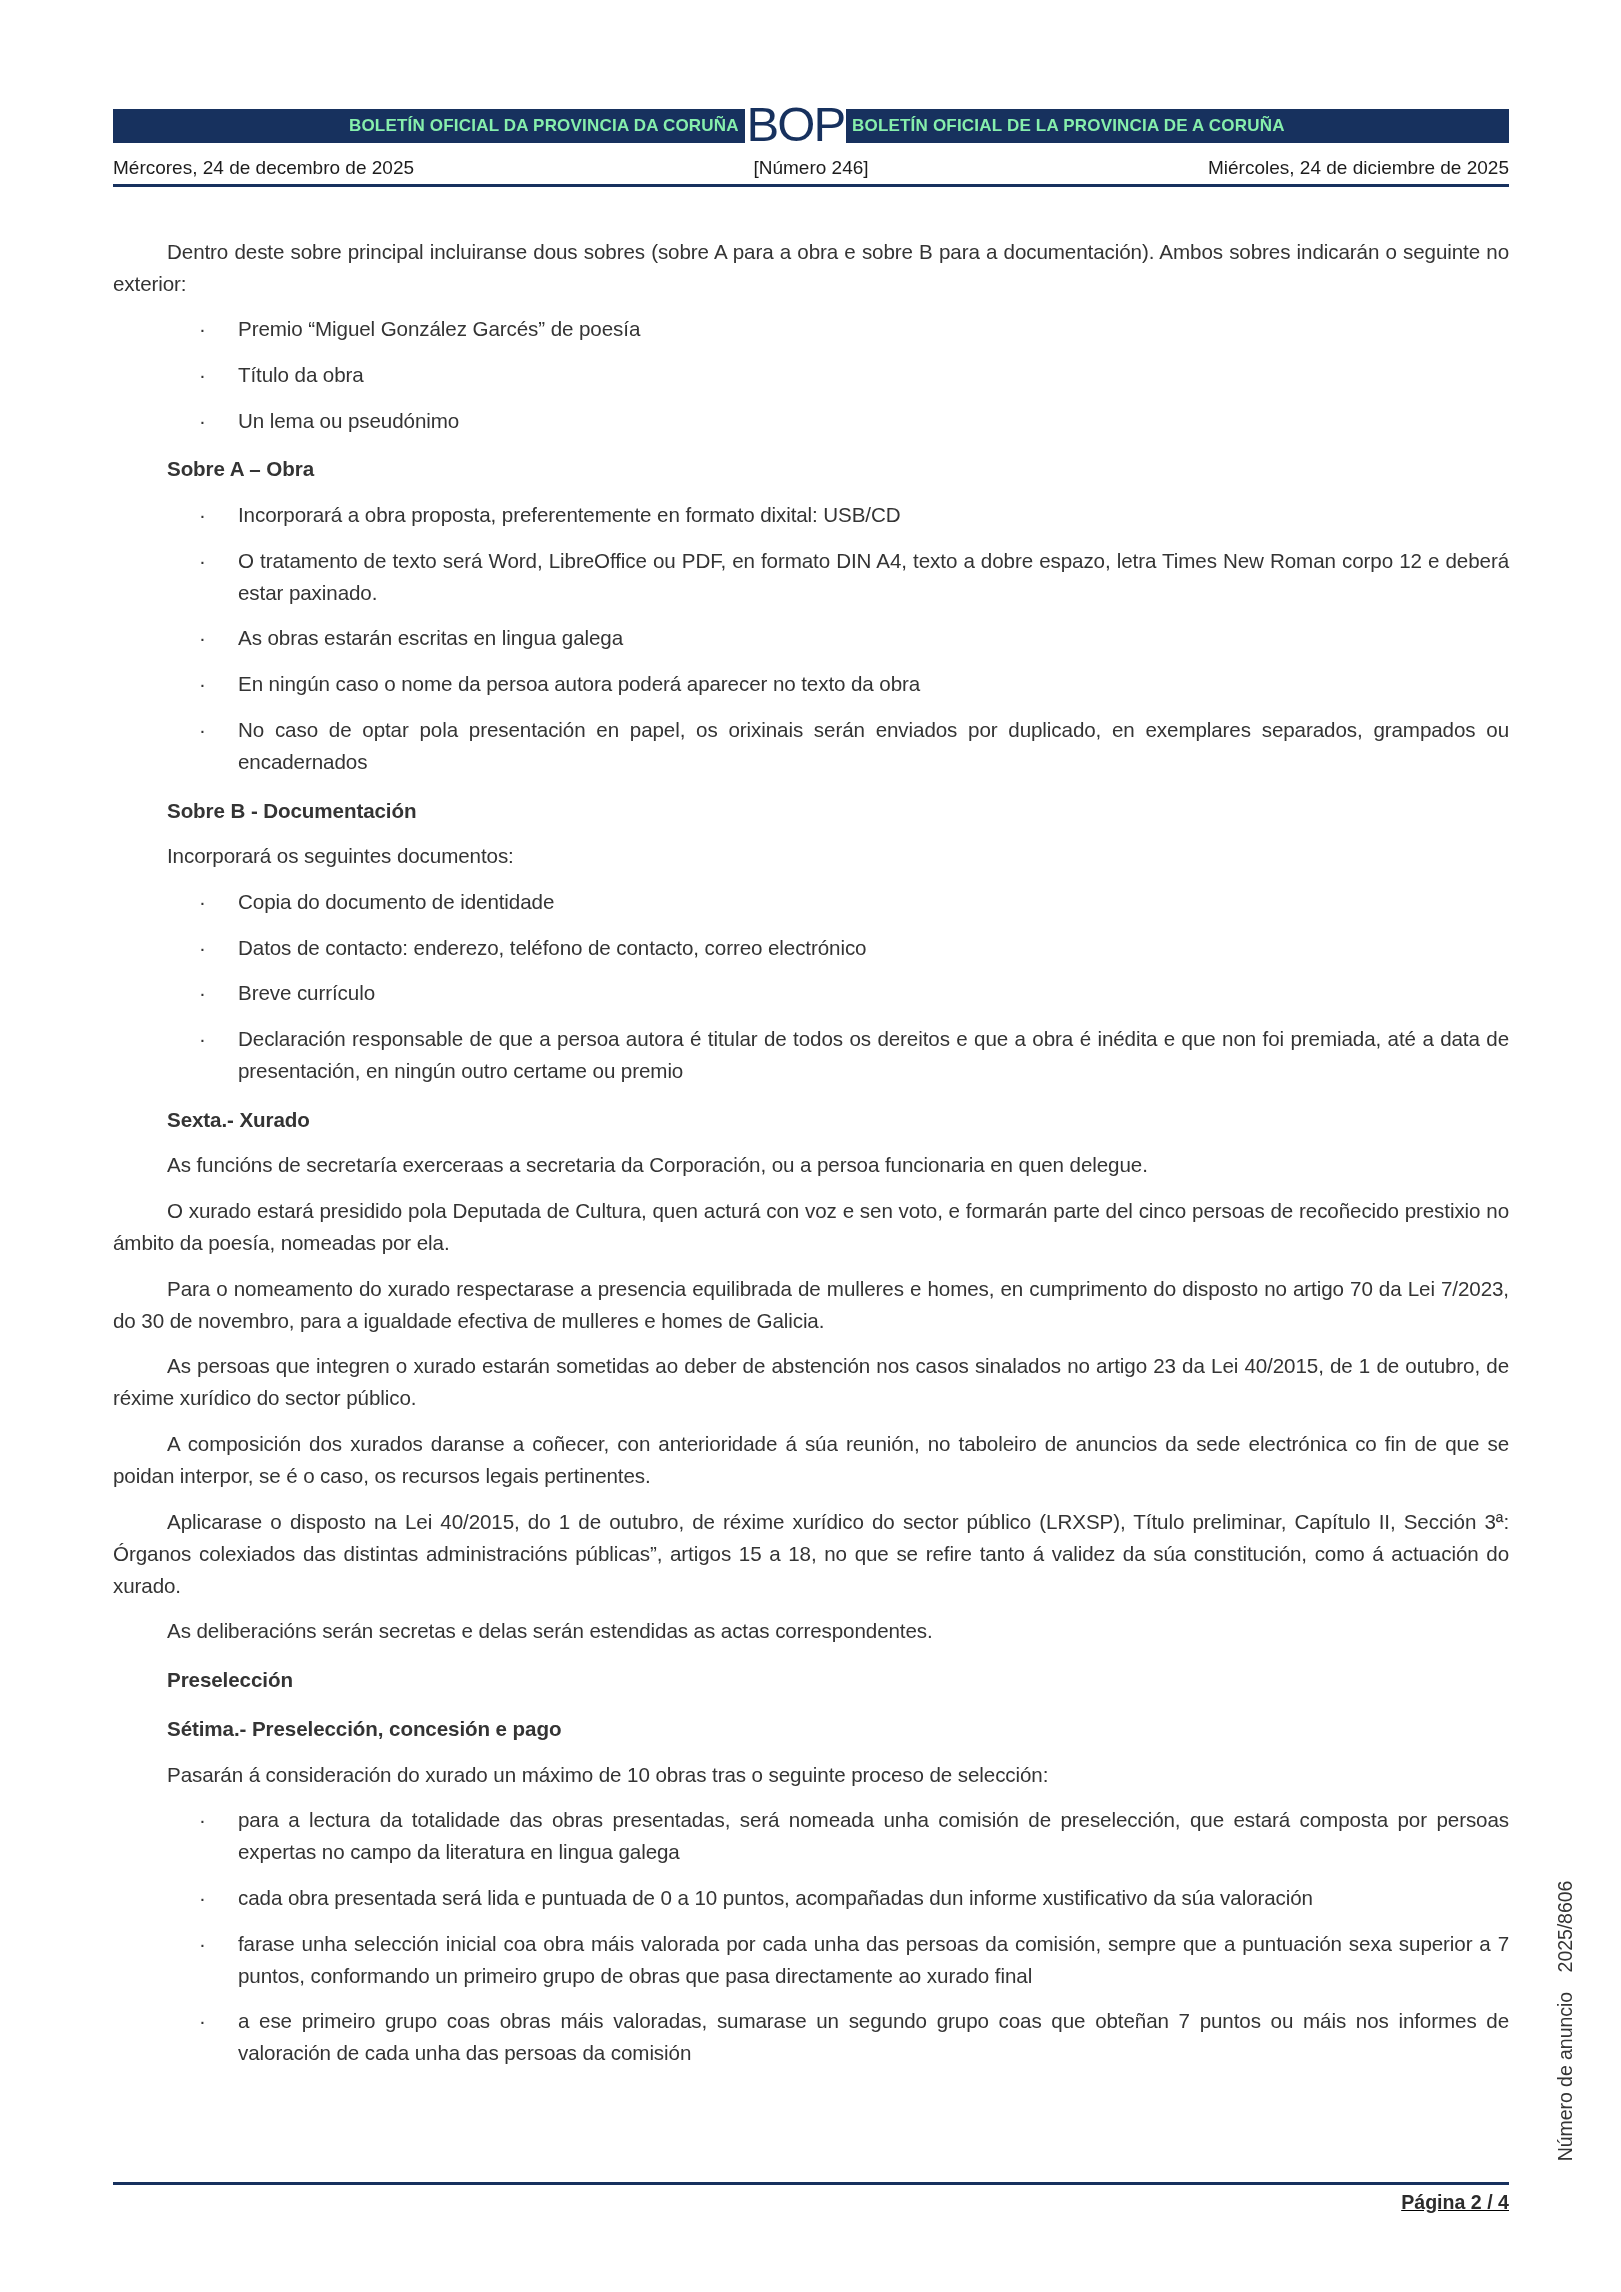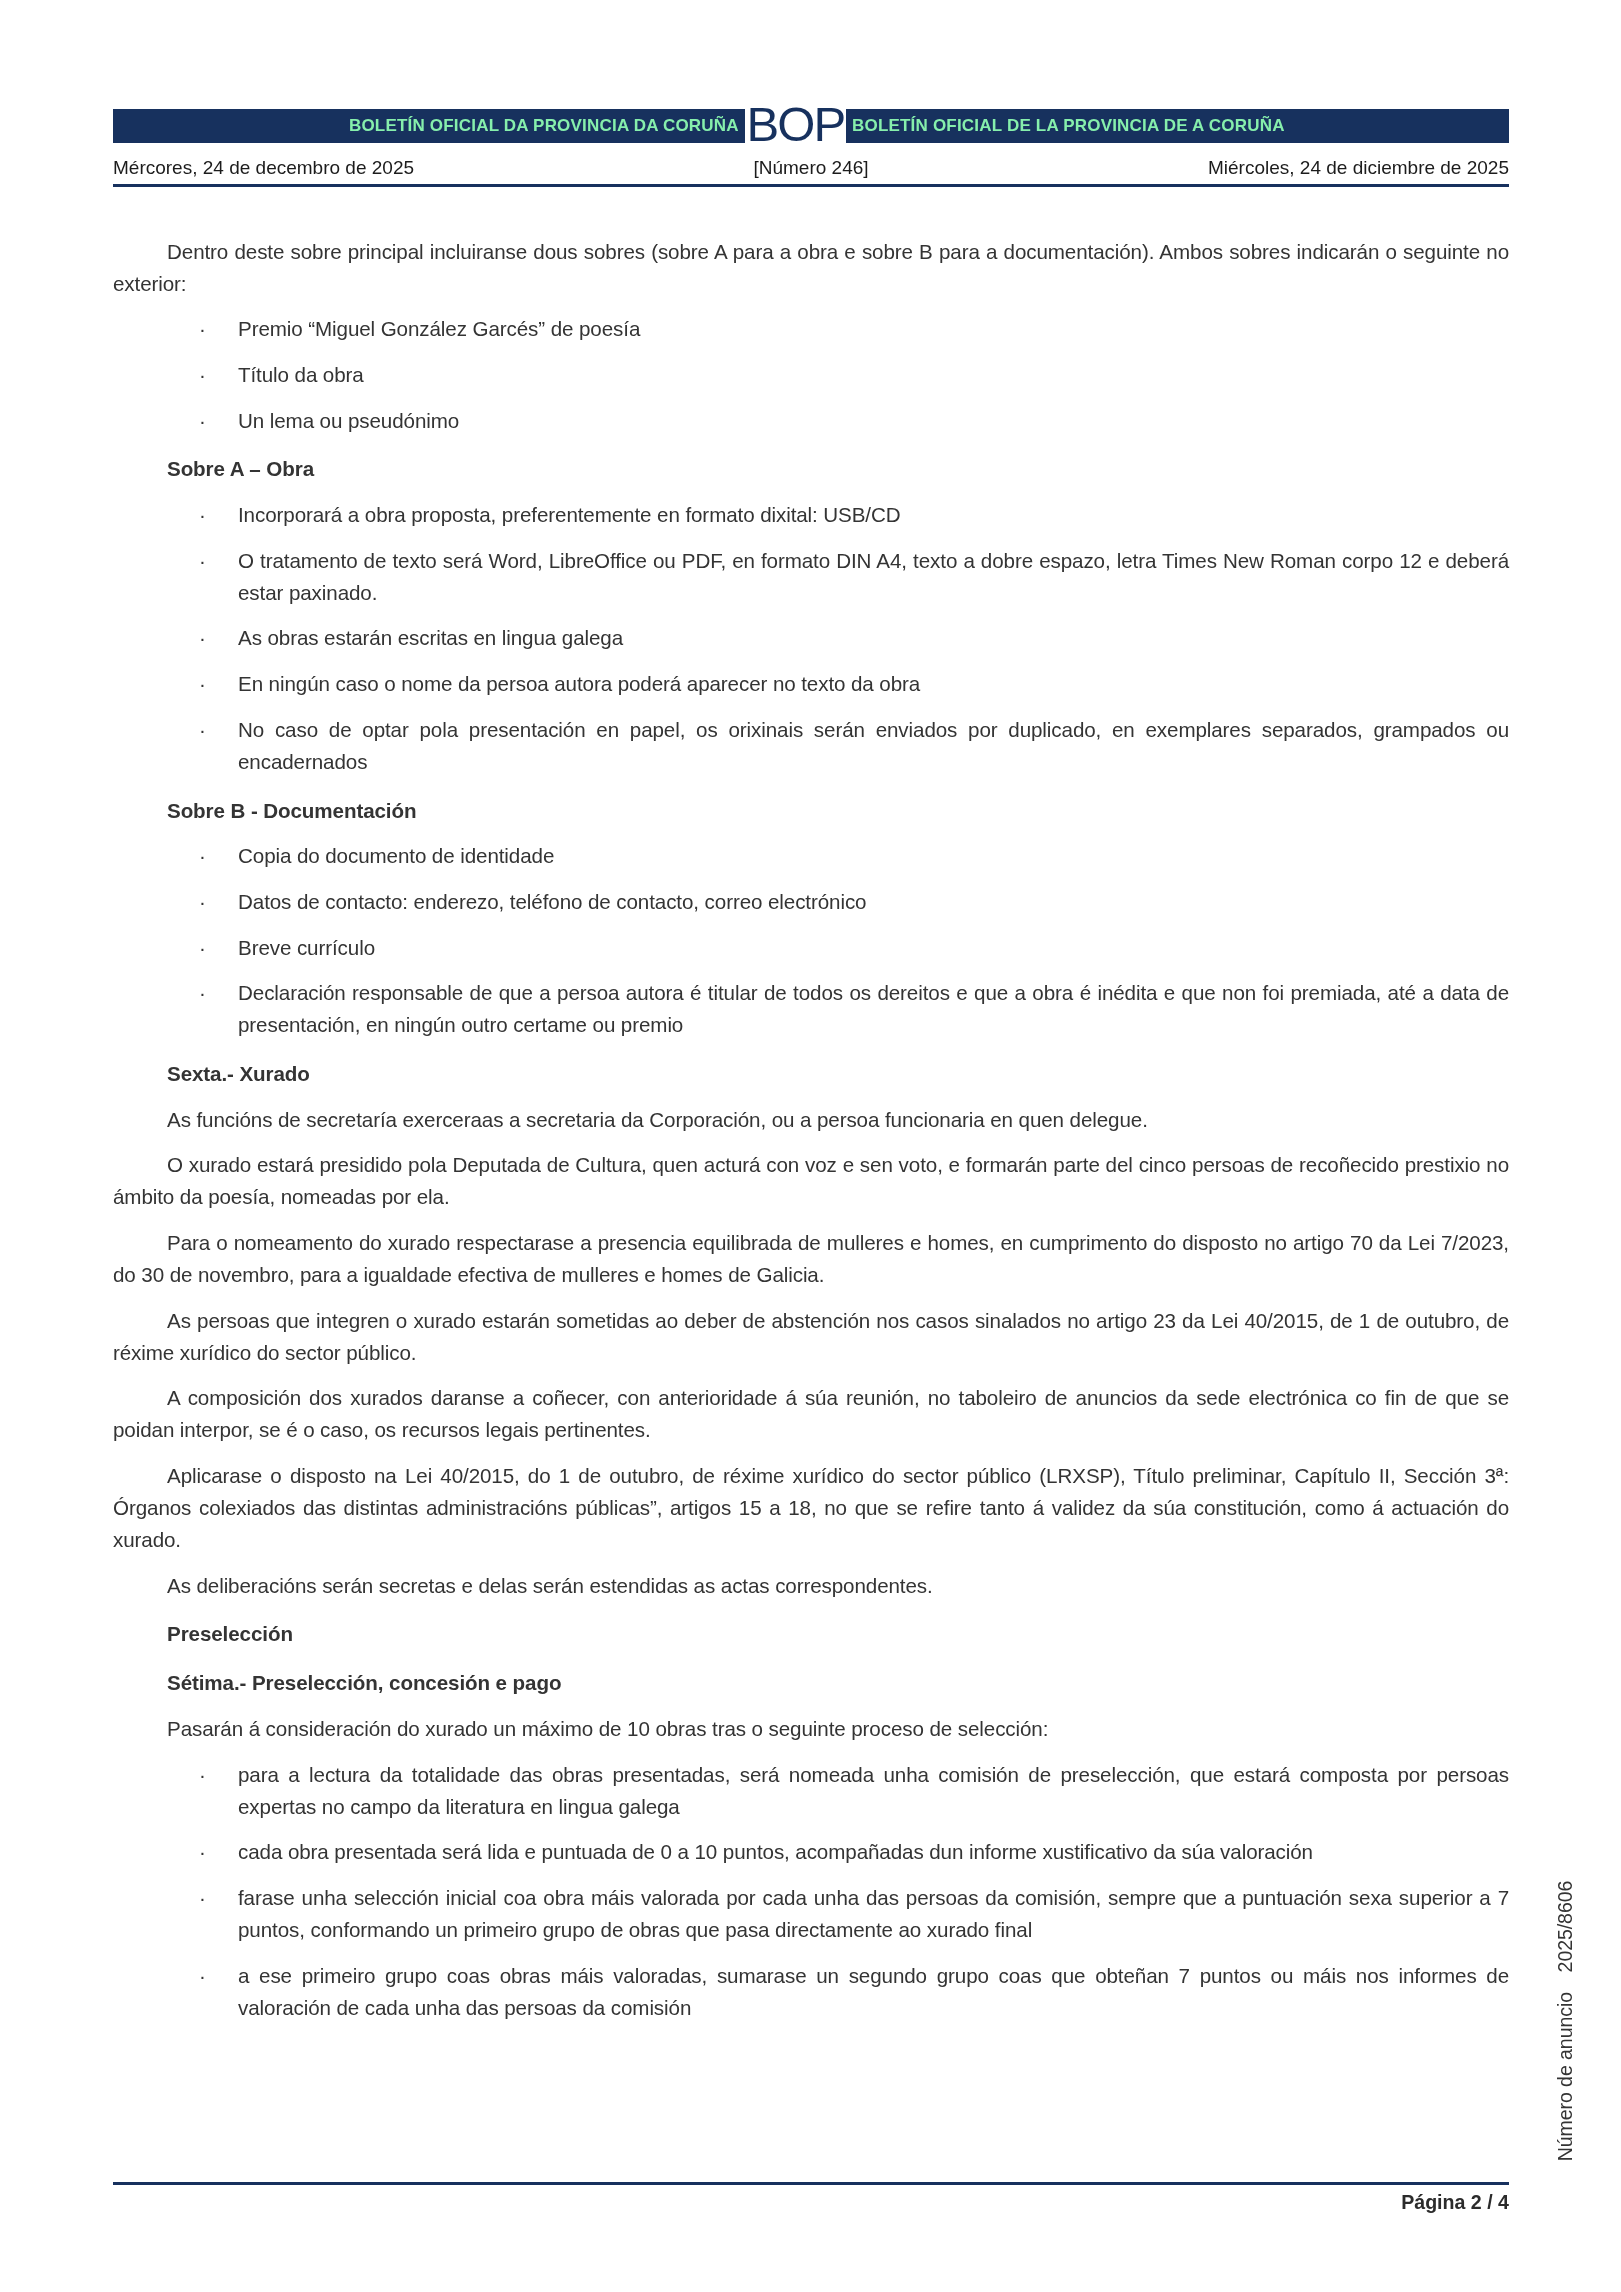--- a/index.html
+++ b/index.html
@@ -31,21 +31,21 @@
   .marker{flex:0 0 39px;}
   .btext{flex:1;text-align:justify;}
 
   
   .anuncio{position:absolute;left:1565px;top:2021px;
            transform:translate(-50%,-50%) rotate(-90deg);
            white-space:nowrap;font-size:19.6px;color:#343434;letter-spacing:-0.1px;}
   .anuncio .gap{display:inline-block;width:19.6px;}
 
   
-  footer{position:absolute;left:113px;right:112px;top:2182px;}
+  footer{position:absolute;left:113px;right:112px;top:2182px;text-decoration:underline;}
   .footer-rule{margin-top:0;}
   .pagenum{margin-top:5.9px;text-align:right;font-size:19.6px;font-weight:bold;color:#2b2b2b;}
 </style>
 </head>
 <body>
 
 <div class="page">
 
   <header>
     <div class="bars">
@@ -94,20 +94,21 @@
       </div>
       <div class="bullet">
         <span class="marker">·</span>
         <span class="btext">En ningún caso o nome da persoa autora poderá aparecer no texto da obra</span>
       </div>
       <div class="bullet">
         <span class="marker">·</span>
         <span class="btext">No caso de optar pola presentación en papel, os orixinais serán enviados por duplicado, en exemplares separados, grampados ou encadernados</span>
       </div>
       <p class="heading">Sobre B - Documentación</p>
+      <p class="para">Incorporará os seguintes documentos:</p>
       <div class="bullet">
         <span class="marker">·</span>
         <span class="btext">Copia do documento de identidade</span>
       </div>
       <div class="bullet">
         <span class="marker">·</span>
         <span class="btext">Datos de contacto: enderezo, teléfono de contacto, correo electrónico</span>
       </div>
       <div class="bullet">
         <span class="marker">·</span>

